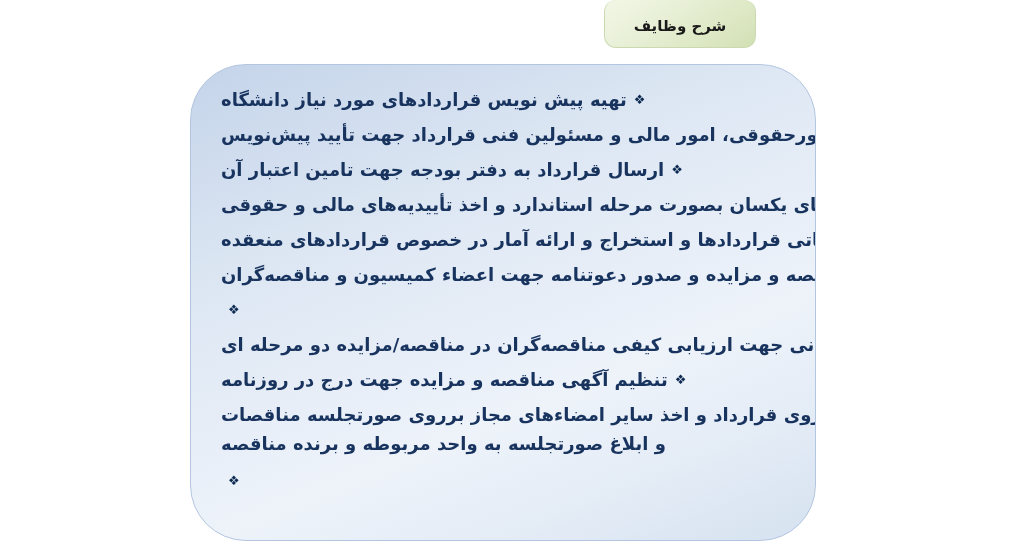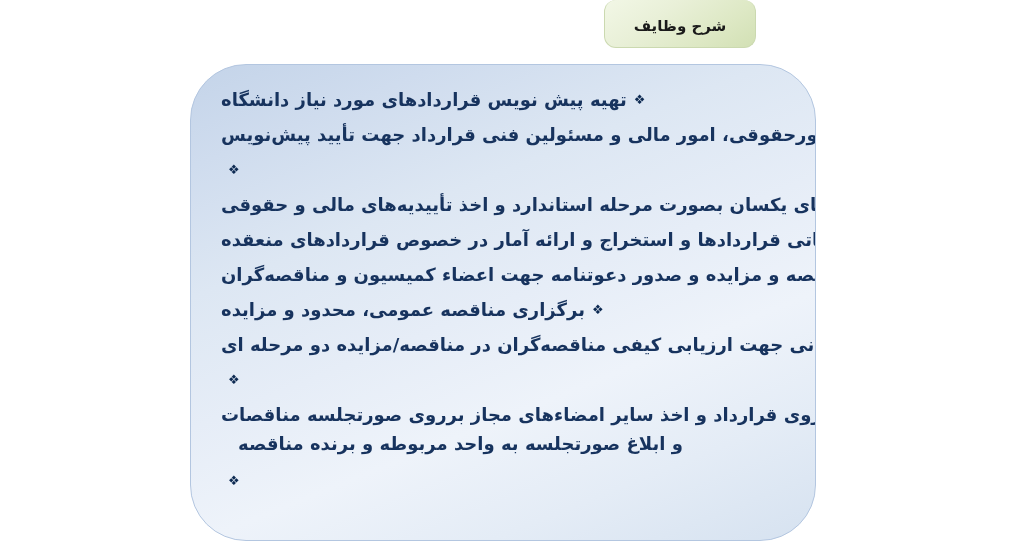--- a/index.html
+++ b/index.html
@@ -97,21 +97,20 @@
     font-weight: bold;
     color: #17335e;
     text-align: right;
     direction: rtl;
     white-space: nowrap;
   }
   
   .duty-item.continuation {
     margin-top: -6px;
     margin-bottom: 19px;
-    margin-left: 17px;
   }
   .duty-item.last-item {
     margin-bottom: 0;
   }
 </style>
 </head>
 <body>
 
 <div id="header-box">
   <span id="header-title">شرح وظایف</span>
@@ -125,49 +124,50 @@
       <span class="duty-text">تهیه پیش نویس قراردادهای مورد نیاز دانشگاه</span>
     </li>
 
     <li class="duty-item">
 
       <span class="duty-text">ارسال پیش نویس قرارداد به دفتر امورحقوقی، امور مالی و مسئولین فنی قرارداد جهت تأیید پیش‌نویس</span>
     </li>
 
     <li class="duty-item">
       <span class="duty-bullet">❖</span>
+      <span class="duty-text">ارسال قرارداد به دفتر بودجه جهت تامین اعتبار آن</span>
     </li>
 
     <li class="duty-item">
       <span class="duty-bullet">❖</span>
       <span class="duty-text">تهیه و تنظیم قراردادهای یکسان بصورت مرحله استاندارد و اخذ تأییدیه‌های مالی و حقوقی</span>
     </li>
 
     <li class="duty-item">
       <span class="duty-bullet">❖</span>
       <span class="duty-text">تهیه و تنظیم کمیته اطلاعاتی قراردادها و استخراج و ارائه آمار در خصوص قراردادهای منعقده</span>
     </li>
 
     <li class="duty-item">
       <span class="duty-bullet">❖</span>
       <span class="duty-text">صدور مجوز مناقصه و مزایده و صدور دعوتنامه جهت اعضاء کمیسیون و مناقصه‌گران</span>
     </li>
 
     <li class="duty-item">
       <span class="duty-bullet">❖</span>
-      <span class="duty-text">برگزاری مناقصه عمومی، محدود و مزایده</span>
     </li>
 
     <li class="duty-item">
 
       <span class="duty-text">تشکیل جلسات کمیته فنی بازرگانی جهت ارزیابی کیفی مناقصه‌گران در مناقصه/مزایده دو مرحله ای</span>
     </li>
 
     <li class="duty-item">
       <span class="duty-bullet">❖</span>
+      <span class="duty-text">تنظیم آگهی مناقصه و مزایده جهت درج در روزنامه</span>
     </li>
 
     <li class="duty-item">
 
       <span class="duty-text">اخذ امضاء اعضاء کمتیه فنی و بازرگانی برروی قرارداد و اخذ سایر امضاءهای مجاز  برروی صورتجلسه مناقصات</span>
     </li>
 
     <li class="duty-item continuation">
       <span class="duty-bullet is-hidden"></span>
       <span class="duty-text">و ابلاغ صورتجلسه به واحد مربوطه و برنده مناقصه</span>

